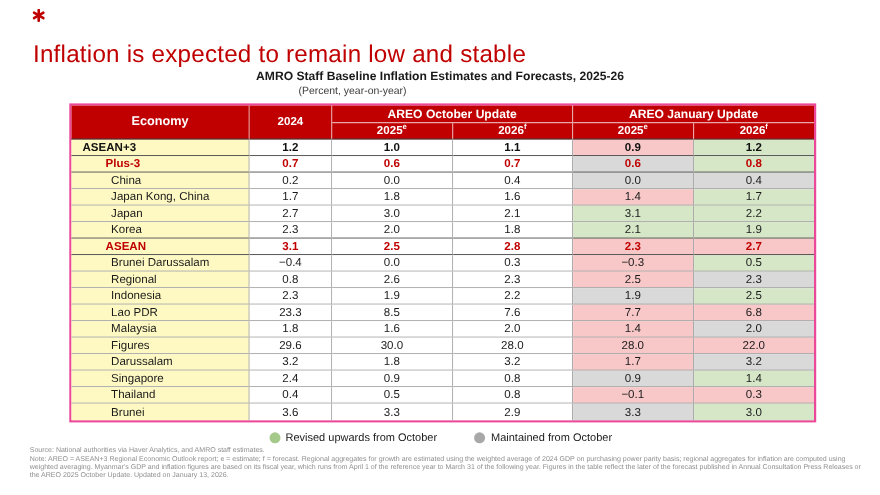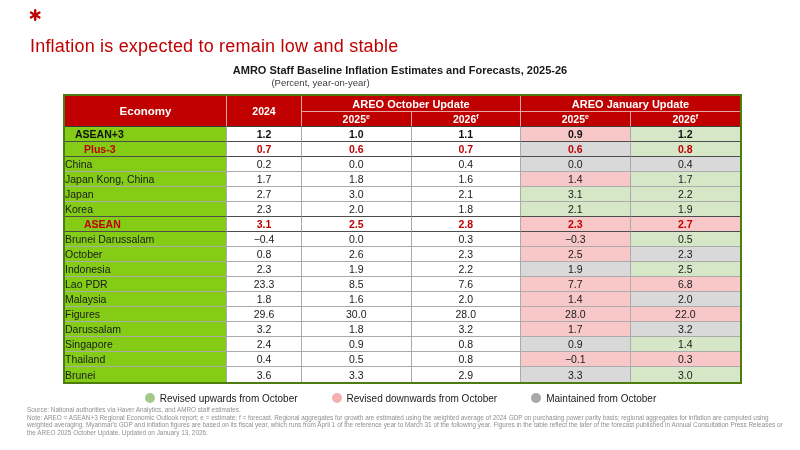--- a/index.html
+++ b/index.html
@@ -3,35 +3,35 @@
 <meta charset="utf-8">
 <style>
   * { margin:0; padding:0; box-sizing:border-box; }
   html,body { background:#fff; }
   body {
     width:800px; height:450px; position:relative; overflow:hidden;
     font-family:"Liberation Sans", sans-serif; color:#1a1a1a;
   }
   .logo { position:absolute; left:28px; top:7px; width:14px; height:12px; }
   .page-title {
-    position:absolute; left:30px; top:36px; font-size:18px; font-weight:400;
+    position:absolute; left:30px; top:36px; font-size:22px; font-weight:400;
     color:#C00000; letter-spacing:.2px;
   }
   .table-title {
     position:absolute; left:0; top:64px; width:800px; text-align:center;
     font-size:11px; font-weight:bold; color:#1a1a1a;
   }
   .table-subtitle {
     position:absolute; left:0; top:77px; width:641px; text-align:center;
     font-size:9.5px; color:#3b3b3b;
   }
   table.infl {
     position:absolute; left:63px; top:94px; width:675px;
     border-collapse:separate; border-spacing:0;
-    border:2px solid #4d7c0f; table-layout:fixed;
+    border:2px solid #ec4899; table-layout:fixed;
   }
   col.c-econ { width:162px; } col.c-2024 { width:75px; }
   col.c-q { width:109.5px; }
   th, td { font-size:10.5px; overflow:hidden; white-space:nowrap; }
   thead th {
     background:#C00000; color:#fff; font-weight:bold; text-align:center;
     border-right:1px solid rgba(255,255,255,.65);
     border-bottom:1px solid rgba(255,255,255,.65);
     height:16px;
   }
@@ -40,26 +40,26 @@
   thead tr:last-child th { border-bottom:1px solid #3a3a3a; height:15px; }
   thead th.rsp { border-bottom:1px solid #3a3a3a; }
   thead th:last-child { border-right:none; }
   thead sup { font-size:7px; vertical-align:super; line-height:0; }
   tbody td {
     height:15px; text-align:center; background:#fff;
     border-right:1px solid #ababab; border-bottom:1px solid #ababab;
   }
   tbody td:last-child { border-right:none; }
   tbody tr:last-child td { border-bottom:none; }
-  tbody td.econ { text-align:left; background:#84cc16; }
+  tbody td.econ { text-align:left; background:#fef9c3; }
   tr.row-total td { font-weight:bold; color:#111; }
   tr.row-subtotal td { font-weight:bold; color:#C00000; }
   tr.row-total td.econ { padding-left:10px; }
-  tr.row-subtotal td.econ { padding-left:19px; }
-  tr.row-member td.econ { }
+  tr.row-subtotal td.econ { padding-left:31px; }
+  tr.row-member td.econ { padding-left:36px; }
   tbody tr:nth-child(1) td, tbody tr:nth-child(2) td,
   tbody tr:nth-child(6) td, tbody tr:nth-child(7) td { border-bottom:1px solid #4d4d4d; }
   td.st-up { background:#D6E7C7; }
   td.st-down { background:#F8C8C8; }
   td.st-same { background:#D9D9D9; }
   .legend {
     position:absolute; left:63px; top:391px; width:675px; height:14px;
     display:flex; justify-content:center; align-items:center; gap:34px;
   }
   .legend-item { display:flex; align-items:center; gap:5px; font-size:10px; color:#1a1a1a; }
@@ -170,21 +170,21 @@
   </tr>
       <tr class="row-member">
     <td class="econ">Brunei Darussalam</td>
     <td>−0.4</td>
     <td>0.0</td>
     <td>0.3</td>
     <td class="st-down">−0.3</td>
     <td class="st-up">0.5</td>
   </tr>
       <tr class="row-member">
-    <td class="econ">October</td>
+    <td class="econ">Regional</td>
     <td>0.8</td>
     <td>2.6</td>
     <td>2.3</td>
     <td class="st-down">2.5</td>
     <td class="st-same">2.3</td>
   </tr>
       <tr class="row-member">
     <td class="econ">Indonesia</td>
     <td>2.3</td>
     <td>1.9</td>
@@ -250,24 +250,20 @@
   </tr>
     </tbody>
 </table>
 
 <div class="legend">
   <div class="legend-item">
     <span class="dot dot-up"></span>
     <span>Revised upwards from October</span>
   </div>
   <div class="legend-item">
-    <span class="dot dot-down"></span>
-    <span>Revised downwards from October</span>
-  </div>
-  <div class="legend-item">
     <span class="dot dot-same"></span>
     <span>Maintained from October</span>
   </div>
 </div>
 
 <div class="footnotes">
   <div>Source: National authorities via Haver Analytics, and AMRO staff estimates.</div>
   <div>Note: AREO = ASEAN+3 Regional Economic Outlook report; e = estimate; f = forecast. Regional aggregates for growth are estimated using the weighted average of 2024 GDP on purchasing power parity basis; regional aggregates for inflation are computed using weighted averaging. Myanmar's GDP and inflation figures are based on its fiscal year, which runs from April 1 of the reference year to March 31 of the following year. Figures in the table reflect the later of the forecast published in Annual Consultation Press Releases or the AREO 2025 October Update. Updated on January 13, 2026.</div>
 </div>
 

